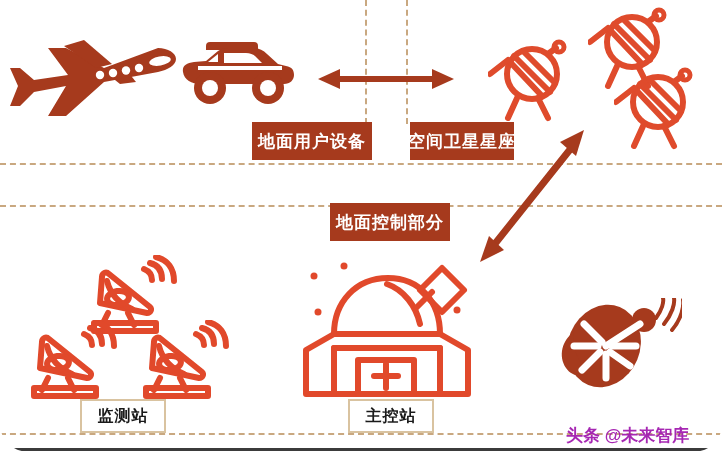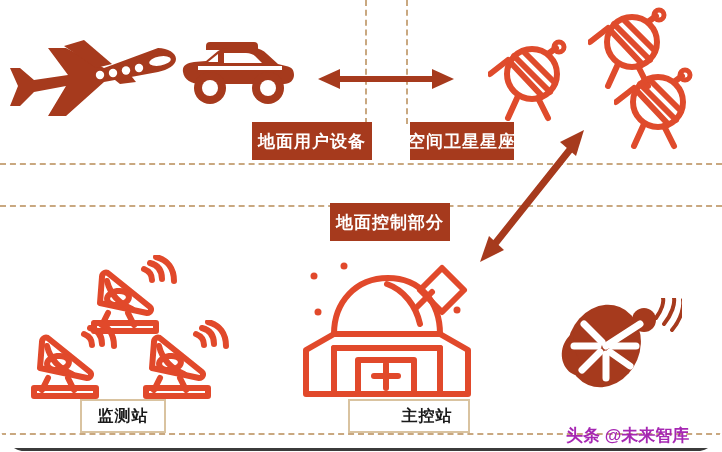--- a/index.html
+++ b/index.html
@@ -311,18 +311,18 @@
       <g fill="none" stroke="#a63a1d" stroke-width="4" stroke-linecap="round">
         <path d="M100,20 C106,12 108,4 107,0"></path>
         <path d="M108,26 C116,16 119,6 118,0"></path>
         <path d="M116,32 C126,20 128,8 127,2"></path>
       </g>
     </svg>
   </div>
 
   <div class="chip-light" style="left:80px; top:399px; width:82px; height:30px; font-size:16px;">监测站</div>
 
-  <div class="chip-light" style="left:348px; top:399px; width:82px; height:30px; font-size:16px;padding-left:36px;">主控站</div>
+  <div class="chip-light" style="left:348px; top:399px; width:82px; height:30px; font-size:16px;">主控站</div>
 
 
   <div class="watermark" style="left:566px; top:424px; font-size:17px;">头条 @未来智库</div>
 
 </div>
 
 </body></html>

